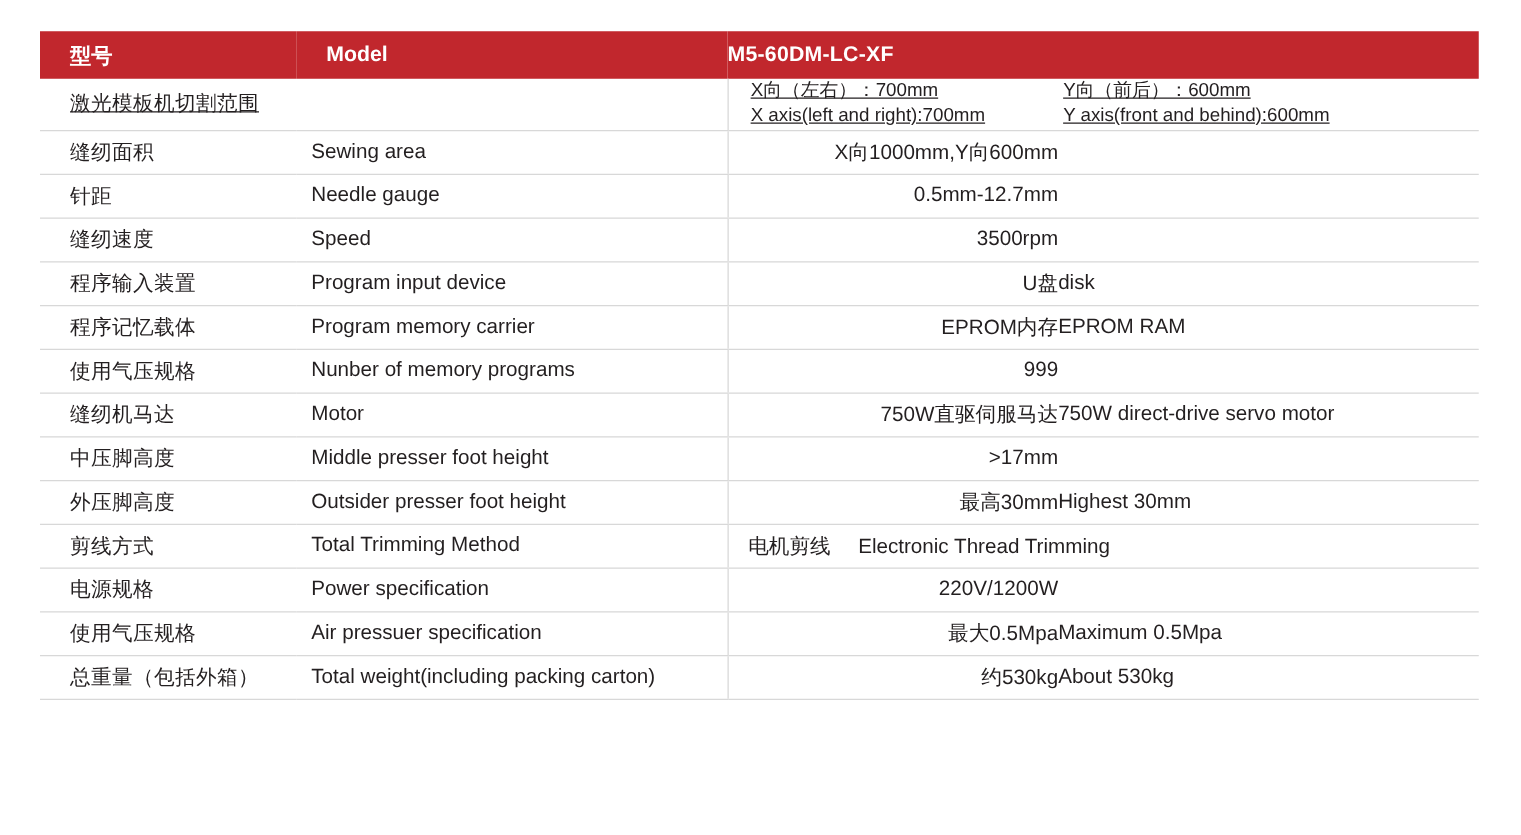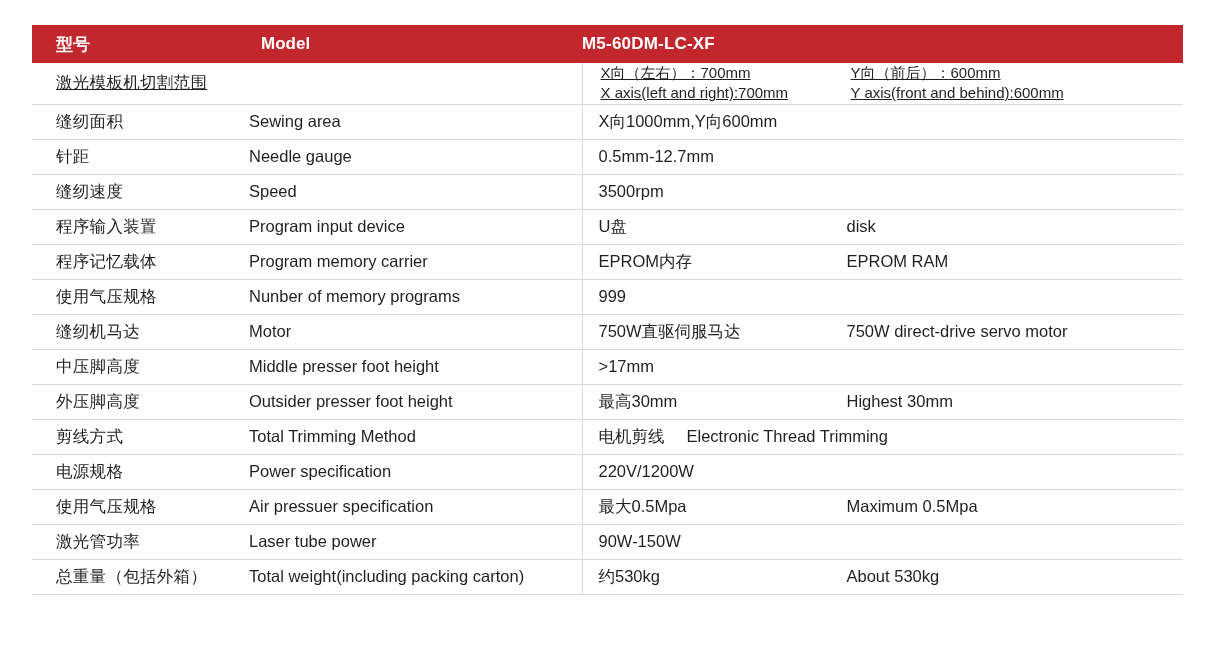--- a/index.html
+++ b/index.html
@@ -65,21 +65,21 @@
   }
   td.val {
     border-left: 1px solid #d8d8d8;
     padding-left: 16px;
     position: relative;
   }
   .val-wrap {
     display: flex;
     align-items: center;
   }
-  .val-a { width: 248px; flex: none; }
+  .val-a { width: 248px; flex: none; text-align: right; }
   .val-b { flex: 1; }
   .val-inline { white-space: nowrap; }
   .val-inline .gap { display: inline-block; width: 22px; }
 
   
   tr.range td.val { padding-left: 0; }
   .range-wrap {
     display: flex;
     align-items: center;
     padding-left: 18px;
@@ -254,30 +254,20 @@
         <td class="cn">使用气压规格</td>
         <td class="en">Air pressuer specification</td>
         <td class="val">
           <div class="val-wrap">
             <span class="val-a">最大0.5Mpa</span>
             <span class="val-b">Maximum 0.5Mpa</span>
           </div>
         </td>
       </tr>
 
-      <tr>
-        <td class="cn">激光管功率</td>
-        <td class="en">Laser tube power</td>
-        <td class="val">
-          <div class="val-wrap">
-            <span class="val-a">90W-150W</span>
-            <span class="val-b"></span>
-          </div>
-        </td>
-      </tr>
 
       <tr>
         <td class="cn">总重量（包括外箱）</td>
         <td class="en">Total weight(including packing carton)</td>
         <td class="val">
           <div class="val-wrap">
             <span class="val-a">约530kg</span>
             <span class="val-b">About 530kg</span>
           </div>
         </td>

